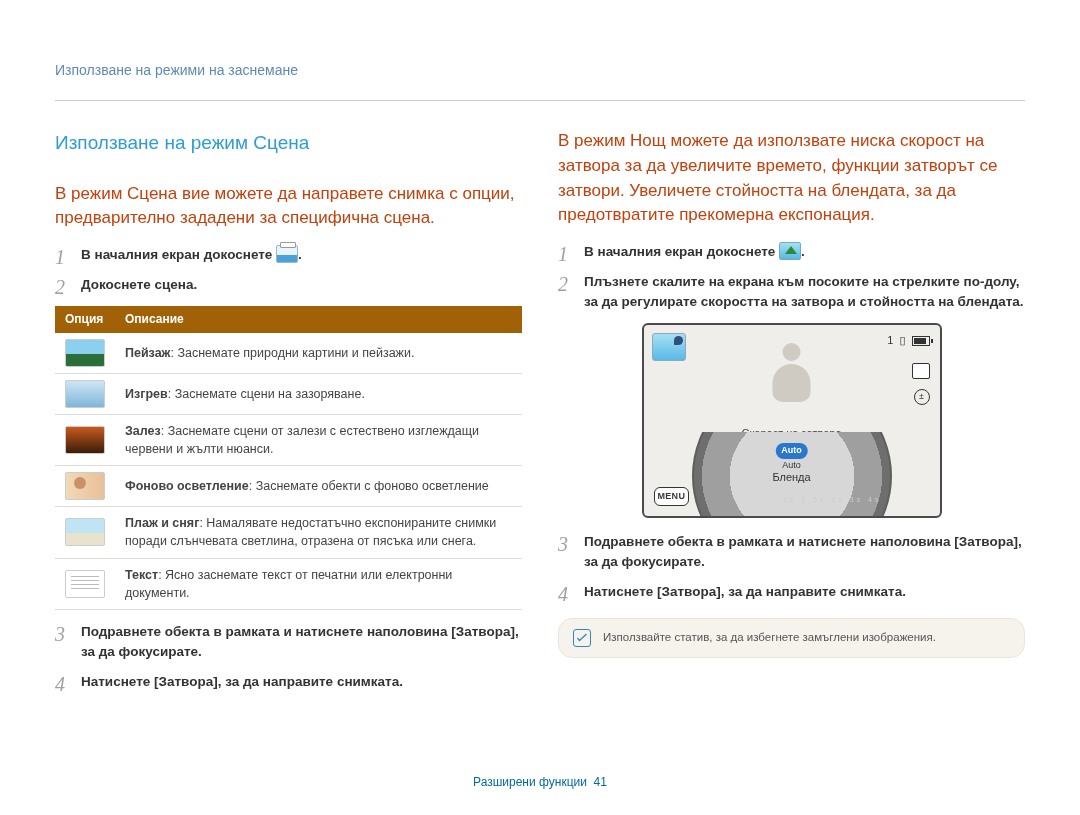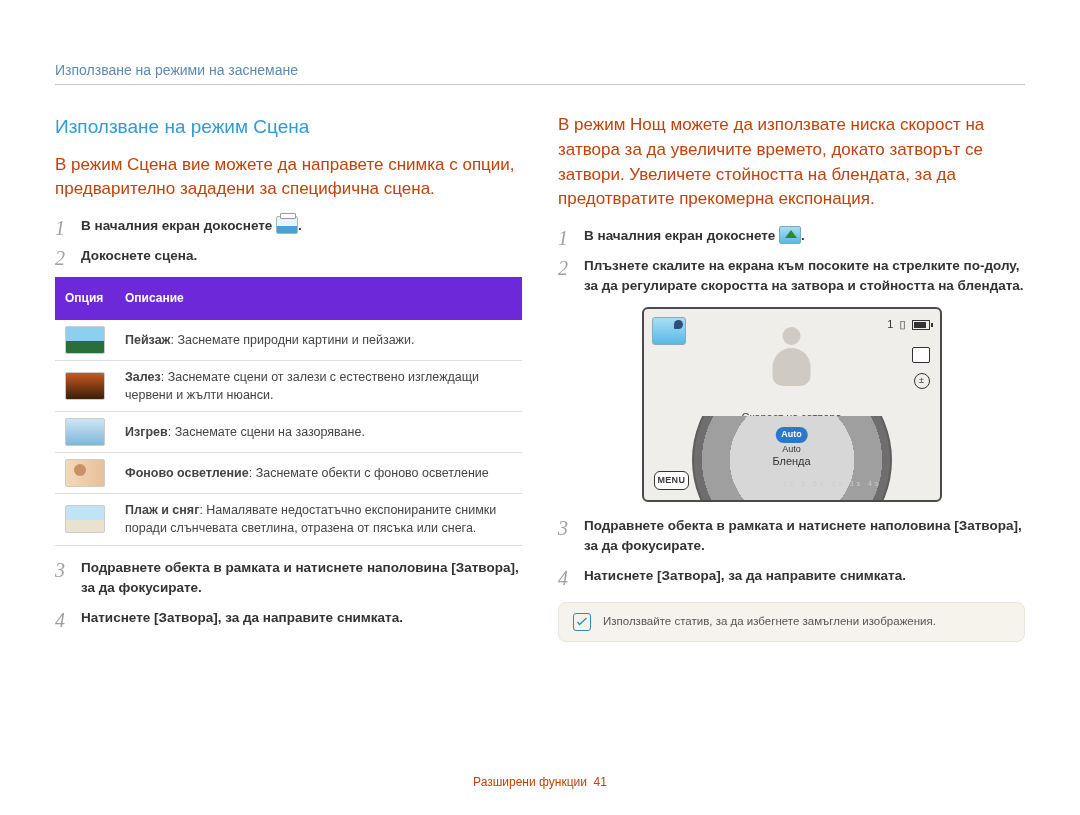--- a/index.html
+++ b/index.html
@@ -11,35 +11,35 @@
     color: #3a3a3a;
     font-size: 13px;
     line-height: 1.45;
     position: relative;
     padding: 60px 55px 30px 55px;
   }
   .breadcrumb {
     color: #5d8ab1;
     font-size: 14px;
     border-bottom: 1px solid #c7c7c7;
-    padding-bottom: 4px;
+    padding-bottom: 20px;
     margin-bottom: 28px;
   }
   .cols {
     display: flex;
     gap: 36px;
   }
   .col {
     width: 50%;
   }
   h2 {
     color: #2e9cd7;
     font-weight: 400;
     font-size: 19px;
-    margin-bottom: 12px;
+    margin-bottom: 25px;
   }
   .para {
     margin-bottom: 14px;
     color: #c2410c;
     font-size: 17px;
   }
   ol.steps {
     list-style: none;
     counter-reset: step;
   }
@@ -92,24 +92,24 @@
     border-bottom:8px solid #2a8a3a;
   }
 
   table.opt {
     border-collapse: collapse;
     width: 100%;
     margin: 6px 0 12px 0;
     font-size: 12.5px;
   }
   table.opt th {
-    background: #6d28d9;
+    background: #a16207;
     color: #fff;
     text-align: left;
-    padding: 13px 10px;
+    padding: 5px 10px;
     font-weight: 700;
     font-size: 12px;
   }
   table.opt th:first-child { width: 60px; }
   table.opt td {
     border-bottom: 1px solid #ddd;
     padding: 7px 10px;
     vertical-align: middle;
     color: #444;
   }
@@ -191,32 +191,32 @@
   .auto-txt{
     position:absolute; bottom:44px; left:50%; transform:translateX(-50%);
     font-size:9px; color:#333; z-index:2;
   }
   .ticks{position:absolute;left:50%;bottom:10px;transform:translateX(-50%);
     font-size:7px;color:#ccc;width:180px;text-align:right;z-index:2;letter-spacing:3px;}
 
   .note {
     display:flex; gap:12px; align-items:flex-start;
     background:#f6f3ed; border:1px solid #eae6db;
-    padding:10px 14px; margin-top:16px; border-radius:8px;
+    padding:10px 14px; margin-top:16px; border-radius:14px;
   }
   .note-icon{
     width:18px;height:18px;border:1.5px solid #2e88c7;border-radius:3px;
     display:flex;align-items:center;justify-content:center;flex:0 0 auto;
   }
   .note-icon svg{width:12px;height:12px;}
   .note-text{font-size:11.5px;color:#555;}
 
   .footer{
     position:absolute; bottom:24px; left:0; right:0;
-    text-align:center; font-size:12px; color:#c2410c;
+    text-align:center; font-size:12px; color:#0369a1;
   }
 </style>
 </head>
 <body>
 
 <div class="breadcrumb">Използване на режими на заснемане</div>
 
 <div class="cols">
 
   <div class="col">
@@ -237,52 +237,58 @@
           <th>Описание</th>
         </tr>
         <tr>
           <td class="thumbcell">
                 <div class="thumb th-land"></div>
               </td>
           <td><span class="strong">Пейзаж</span><span>: Заснемате природни картини и пейзажи.</span></td>
         </tr>
         <tr>
           <td class="thumbcell">
+                <div class="thumb th-sunrise"></div>
+              </td>
+          <td><span class="strong">Изгрев</span><span>: Заснемате сцени на зазоряване.</span></td>
+        </tr>
+        <tr>
+          <td class="thumbcell">
                 <div class="thumb th-sunset"></div>
               </td>
           <td><span class="strong">Залез</span><span>: Заснемате сцени от залези с естествено изглеждащи червени и жълти нюанси.</span></td>
         </tr>
         <tr>
           <td class="thumbcell">
-                <div class="thumb th-sunrise"></div>
-              </td>
-          <td><span class="strong">Изгрев</span><span>: Заснемате сцени на зазоряване.</span></td>
-        </tr>
-        <tr>
-          <td class="thumbcell">
                 <div class="thumb th-backlit"></div>
               </td>
           <td><span class="strong">Фоново осветление</span><span>: Заснемате обекти с фоново осветление</span></td>
         </tr>
         <tr>
           <td class="thumbcell">
                 <div class="thumb th-beach"></div>
               </td>
           <td><span class="strong">Плаж и сняг</span><span>: Намалявате недостатъчно експонираните снимки поради слънчевата светлина, отразена от пясъка или снега.</span></td>
+        </tr>
+        <tr>
+          <td class="thumbcell">
+                <div class="thumb th-text"></div>
+              </td>
+          <td><span class="strong">Текст</span><span>: Ясно заснемате текст от печатни или електронни документи.</span></td>
         </tr>
       </tbody>
         </table>
 
       <li>Подравнете обекта в рамката и натиснете наполовина [Затвора], за да фокусирате.</li>
       <li>Натиснете [Затвора], за да направите снимката.</li>
     </ol>
   </div>
 
   <div class="col">
-    <p class="para">В режим Нощ можете да използвате ниска скорост на затвора за да увеличите времето, докато затворът се затвори. Увеличете стойността на блендата, за да предотвратите прекомерна експонация.</p>
+    <p class="para">В режим Нощ можете да използвате ниска скорост на затвора за да увеличите времето, функции затворът се затвори. Увеличете стойността на блендата, за да предотвратите прекомерна експонация.</p>
 
     <ol class="steps">
       <li>
         <span>В началния екран докоснете</span>
         <span class="inline-icon icon-night"></span><span>.</span>
       </li>
       <li>Плъзнете скалите на екрана към посоките на стрелките по-долу, за да регулирате скоростта на затвора и стойността на блендата.</li>
 
       <div class="screen-illu">
         <div class="tile"></div>

